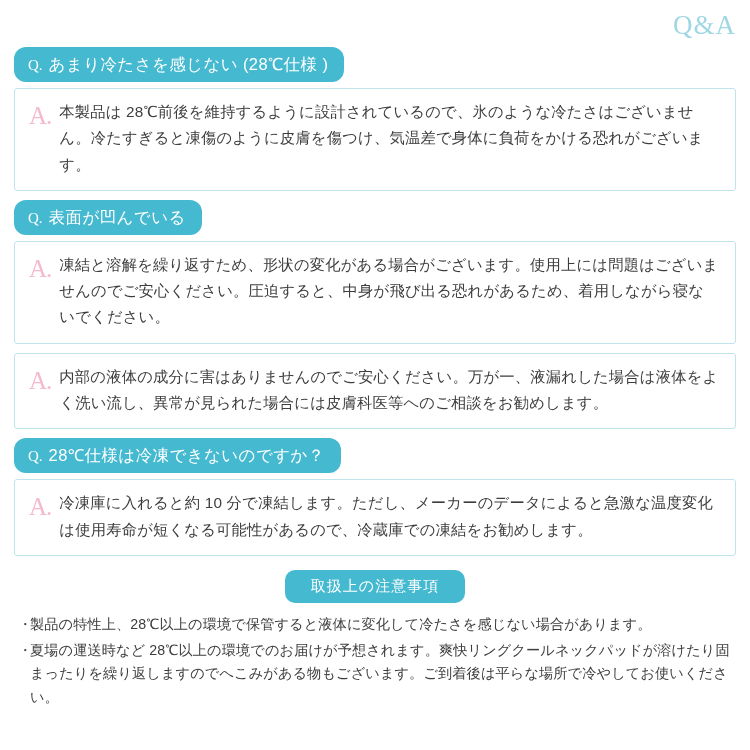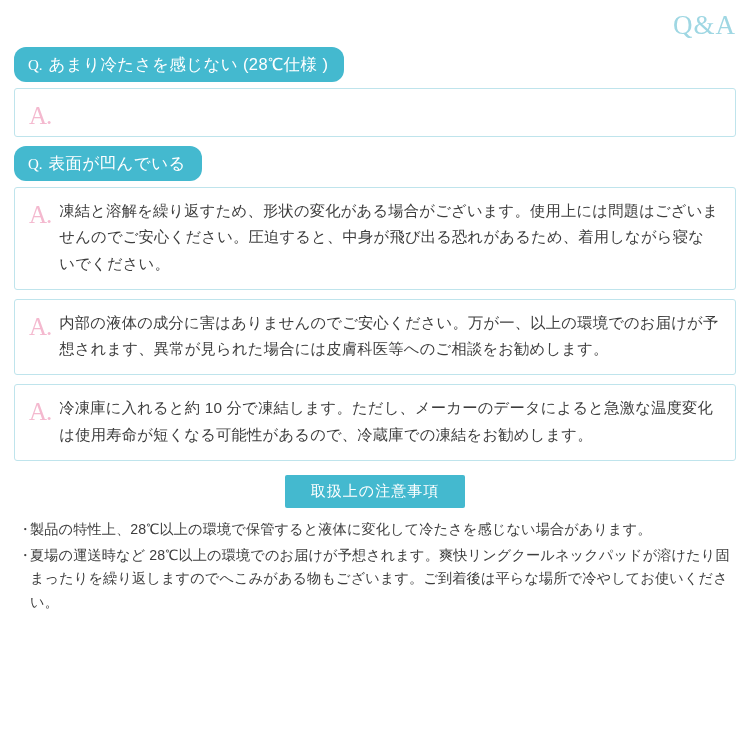--- a/index.html
+++ b/index.html
@@ -86,21 +86,21 @@
   .notice-title-wrap {
     text-align: center;
     margin-top: 14px;
   }
   .notice-title {
     display: inline-block;
     background: #44b9cf;
     color: #ffffff;
     font-size: 15px;
     padding: 7px 26px;
-    border-radius: 2px;
+    border-radius: 10px;
     letter-spacing: 1px;
   }
   .notice-list {
     margin: 10px 0 0 0;
     padding: 0 4px;
     list-style: none;
   }
   .notice-list li {
     font-size: 14.2px;
     line-height: 1.66;
@@ -122,41 +122,45 @@
 <div class="page">
 
   <div class="qa-title">Q&amp;A</div>
 
   <div class="qa-block">
     <div class="q-bar">
       <span class="q-mark">Q.</span><span>あまり冷たさを感じない (28℃仕様 )</span>
     </div>
     <div class="a-box">
       <span class="a-mark">A.</span>
+      <span class="a-text">本製品は 28℃前後を維持するように設計されているので、氷のような冷たさはございません。冷たすぎると凍傷のように皮膚を傷つけ、気温差で身体に負荷をかける恐れがございます。</span>
     </div>
   </div>
 
   <div class="qa-block">
     <div class="q-bar">
       <span class="q-mark">Q.</span><span>表面が凹んでいる</span>
     </div>
     <div class="a-box">
       <span class="a-mark">A.</span>
       <span class="a-text">凍結と溶解を繰り返すため、形状の変化がある場合がございます。使用上には問題はございませんのでご安心ください。圧迫すると、中身が飛び出る恐れがあるため、着用しながら寝ないでください。</span>
     </div>
   </div>
 
   <div class="qa-block">
     <div class="a-box">
       <span class="a-mark">A.</span>
-      <span class="a-text">内部の液体の成分に害はありませんのでご安心ください。万が一、以上の環境でのお届けが予想されます、異常が見られた場合には皮膚科医等へのご相談をお勧めします。</span>
+      <span class="a-text">内部の液体の成分に害はありませんのでご安心ください。万が一、液漏れした場合は液体をよく洗い流し、異常が見られた場合には皮膚科医等へのご相談をお勧めします。</span>
     </div>
   </div>
 
   <div class="qa-block">
+    <div class="q-bar">
+      <span class="q-mark">Q.</span><span>28℃仕様は冷凍できないのですか？</span>
+    </div>
     <div class="a-box">
       <span class="a-mark">A.</span>
       <span class="a-text">冷凍庫に入れると約 10 分で凍結します。ただし、メーカーのデータによると急激な温度変化は使用寿命が短くなる可能性があるので、冷蔵庫での凍結をお勧めします。</span>
     </div>
   </div>
 
   <div class="notice-title-wrap">
     <span class="notice-title">取扱上の注意事項</span>
   </div>
 

